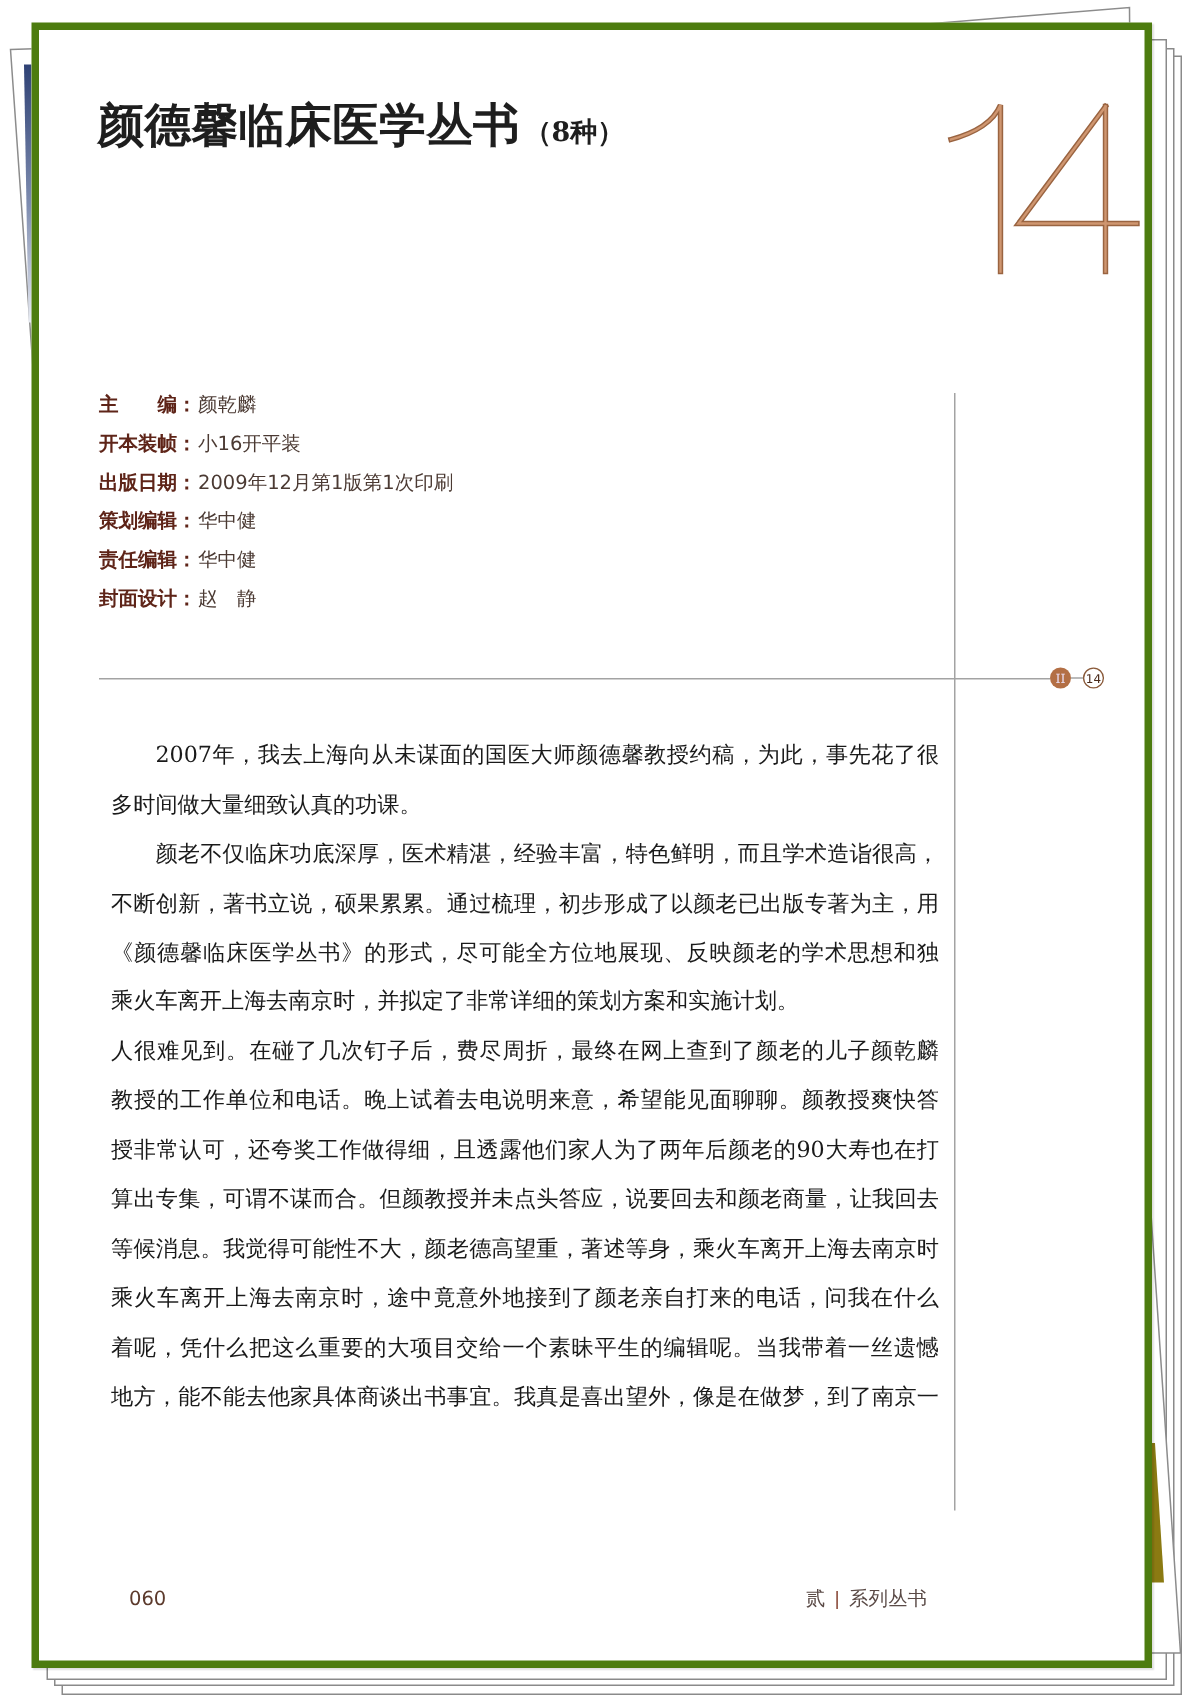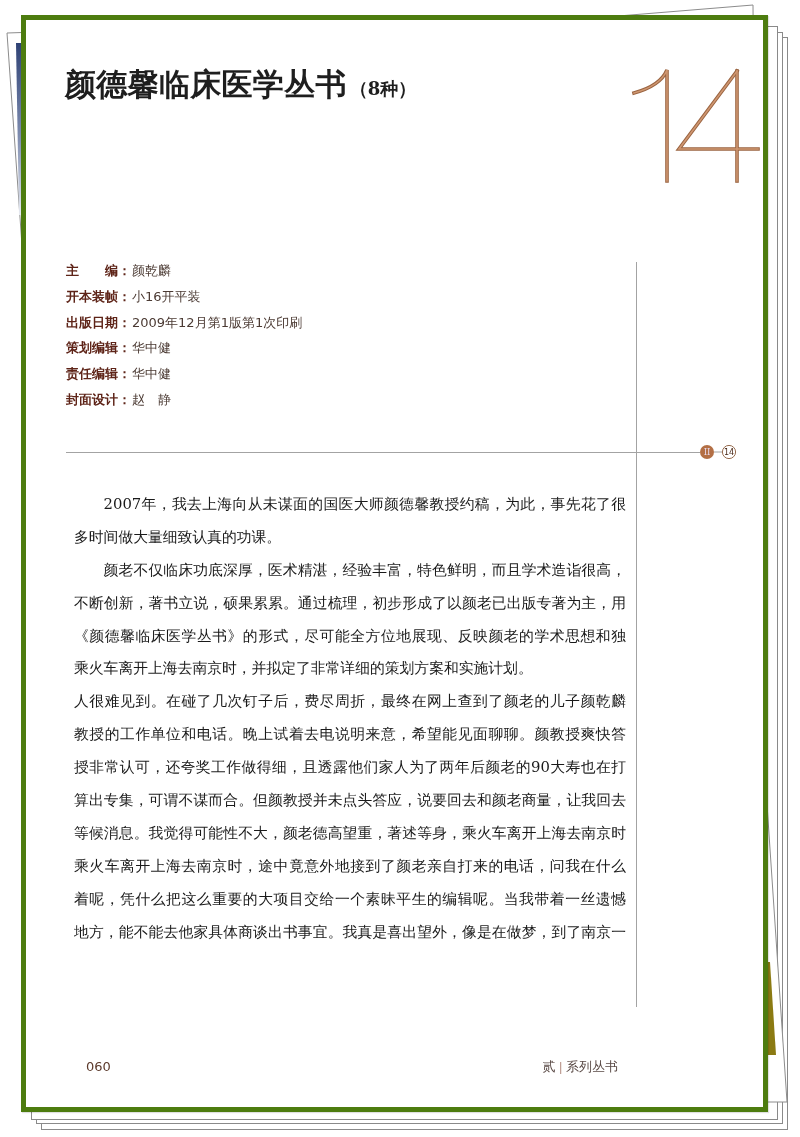--- a/index.html
+++ b/index.html
@@ -34,21 +34,21 @@
     font-size: 14.8px; text-align: justify; text-align-last: justify; overflow: hidden;
   }
   .line.indent { padding-left: 2em; }
   .line.last { text-align-last: left; }
   .footer-num {
     position: absolute; left: 40px; top: 1038px; line-height: 18px;
     font-family: "DejaVu Sans", "Liberation Sans", sans-serif; font-size: 13px; color: #5c3a2c; margin-left: 20px;
   }
   .footer-right {
     position: absolute; left: 392px; top: 1038px; width: 200px; text-align: right; line-height: 18px;
-    font-family: Liberation Serif, serif; font-size: 13px; color: #5a4a46; white-space: nowrap;
+    font-family: Liberation Mono, monospace; font-size: 13px; color: #5a4a46; white-space: nowrap;
   }
   .footer-right .sep { color: #8a4a3a; margin: 0 4px; }
 </style>
 </head>
 <body>
 
 <div id="canvas">
 
   <svg class="backdrop" width="800" height="1137" viewBox="0 0 800 1137">
     <defs>

